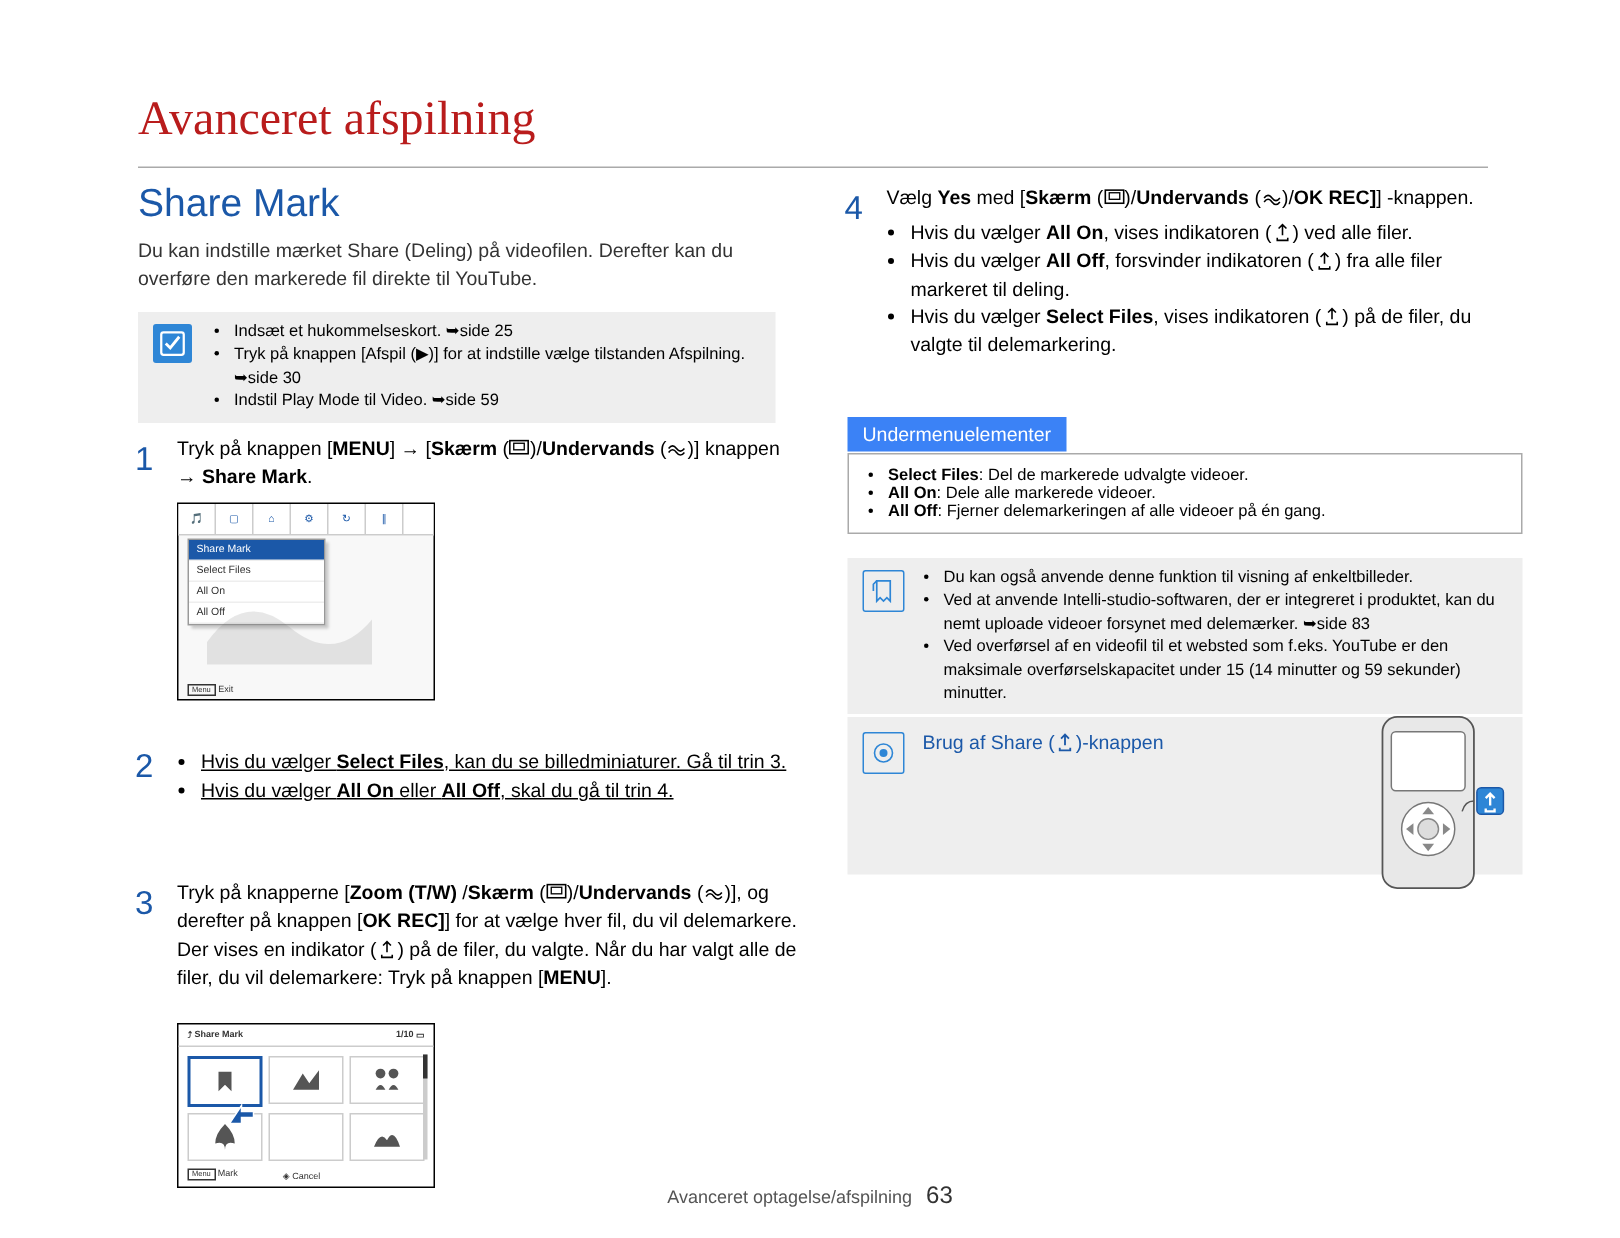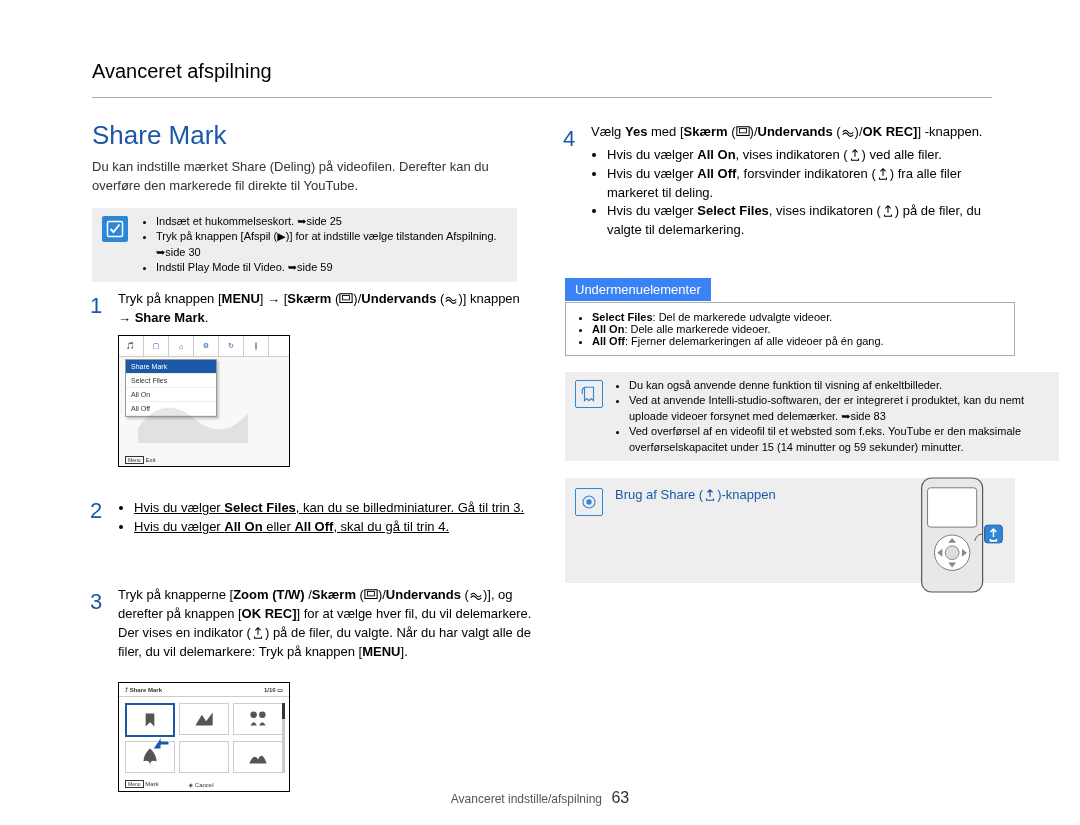--- a/index.html
+++ b/index.html
@@ -1,21 +1,21 @@
 <!DOCTYPE html>
 <html><head>
 <meta charset="utf-8">
 <style>
   html, body { margin: 0; padding: 0; background: #fff; width: 1080px; height: 825px; }
   body { font-family: Arial, Helvetica, sans-serif; color: #000; position: relative; }
 
   .page { position: relative; width: 1080px; height: 825px; }
 
   
-  .breadcrumb { position: absolute; left: 92px; top: 60px; font-size: 20px; color: #000000; width: 900px; border-bottom: 1px solid #aaa; padding-bottom: 14px;}
+  .breadcrumb { position: absolute; left: 92px; top: 60px; font-size: 32px; color: #b91c1c; width: 900px; border-bottom: 1px solid #aaa; padding-bottom: 14px; font-family: Liberation Serif, serif;}
   .title { font-size: 26px; color: #1b58a8; font-weight: normal;}
   .title-pos { position: absolute; left: 92px; top: 120px; }
 
   .intro { position: absolute; left: 92px; top: 158px; font-size: 13px; line-height: 1.45; width: 440px; color: #333;}
 
   
   .callout { position: absolute; left: 92px; top: 208px; width: 425px; background: #eeeeee; font-size: 11px; line-height: 1.4; padding: 6px 10px 6px 50px; box-sizing: border-box;}
   .callout .bullets { list-style: disc; margin:0; padding-left: 14px;}
   .callout-icon { position: absolute; left: 10px; top: 8px; width: 26px; height: 26px; background: #2e86d6; border-radius: 2px; display:flex; align-items:center; justify-content:center;}
   .callout-icon svg { width: 18px; height: 18px; }
@@ -57,21 +57,21 @@
   
   .steps-r { position: absolute; left: 565px; width: 440px; font-size: 13px; line-height: 1.45;}
   .step4 { top: 123px; }
   .r-bul { margin: 4px 0 0 26px; padding-left: 16px;}
 
   .boxhdr { position: absolute; left: 565px; top: 278px; background:#3b82f6; color:#fff; font-size:13px; padding:4px 10px;}
   .boxbody { position:absolute; left:565px; top:302px; width:450px; border:1px solid #aaa; padding:8px 10px; font-size:11px; box-sizing:border-box;}
   .boxbody ul { margin:0; padding-left: 16px;}
 
   
-  .callout-r { position: absolute; left: 565px; top: 372px; width: 494px; background: #eeeeee; font-size: 11px; line-height: 1.4; padding: 6px 10px 6px 50px; box-sizing: border-box;}
+  .callout-r { position: absolute; left: 565px; top: 372px; width: 450px; background: #eeeeee; font-size: 11px; line-height: 1.4; padding: 6px 10px 6px 50px; box-sizing: border-box;}
   .callout-r ul { margin:0; padding-left: 14px;}
   .callout-r-icon { position: absolute; left: 10px; top: 8px; width: 26px; height: 26px; border:1px solid #2e86d6; border-radius:2px; display:flex; align-items:center; justify-content:center;}
   .callout-r-icon svg { width:18px; height:18px; }
 
   
   .share-tip { position: absolute; left: 565px; top: 478px; width: 450px; background:#eeeeee; font-size:11px; line-height:1.35; padding:8px 120px 8px 50px; box-sizing:border-box; height: 105px;}
   .share-tip-icon { position: absolute; left: 10px; top: 10px; width: 26px; height: 26px; border:1px solid #2e86d6; border-radius:2px; display:flex; align-items:center; justify-content:center;}
   .share-tip-icon svg { width: 16px; height: 16px;}
   .share-tip .h { color:#1b58a8; font-size:13px; margin-bottom:4px;}
   .device { position:absolute; right:10px; top:-2px; width:90px; height:118px;}
@@ -285,17 +285,17 @@
       <path d="M37 93 L33 88 L41 88 Z" fill="#888"></path>
       <path d="M22 78 L27 74 L27 82 Z" fill="#888"></path>
       <path d="M52 78 L47 74 L47 82 Z" fill="#888"></path>
       <rect x="70" y="50" width="18" height="18" rx="3" fill="#2e86d6" stroke="#1b58a8"></rect>
       <path d="M76 64 L76 66 L82 66 L82 64 M79 54 L79 62 M76 57 L79 54 L82 57" fill="none" stroke="#fff" stroke-width="1.6"></path>
       <path d="M68 59 Q62 59 60 66" fill="none" stroke="#555" stroke-width="1"></path>
     </svg>
   </div>
 
   <div class="footer">
-    <span>Avanceret indstille/afspilning</span>
+    <span>Avanceret optagelse/afspilning</span>
     <span class="pg">63</span>
   </div>
 
 </div>
 
 </body></html>

